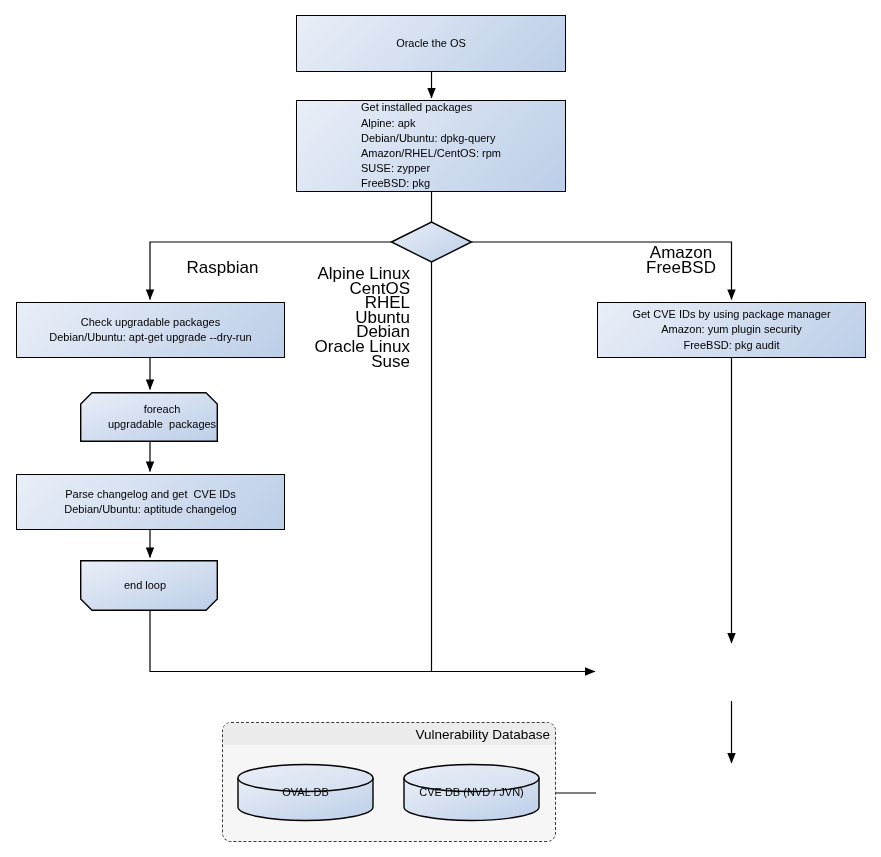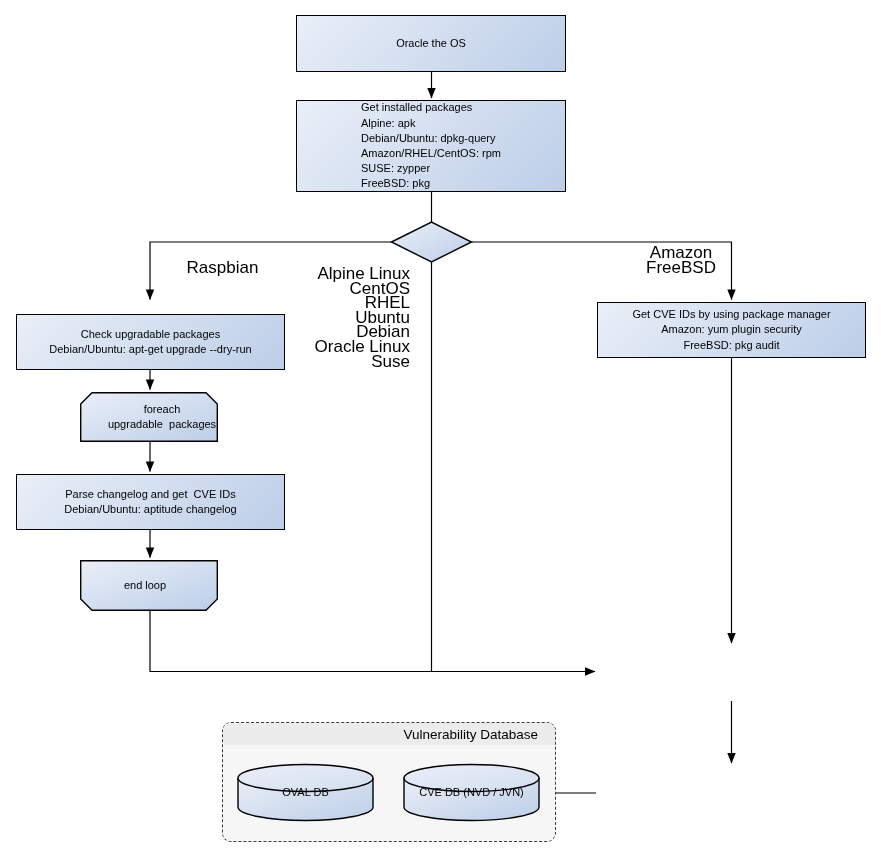--- a/index.html
+++ b/index.html
@@ -43,21 +43,21 @@
     left: 222px; top: 722px; width: 334px; height: 120px;
     border: 1.3px dashed var(--container-border);
     border-radius: 9px;
     background: var(--container-bg);
   }
   .vuln-band {
     position: absolute; left: 0; top: 0; right: 0; height: 22px;
     background: var(--container-band);
     border-radius: 8px 8px 0 0;
     display: flex; align-items: center; justify-content: flex-end;
-    padding-right: 17px; box-sizing: border-box;
+    padding-right: 5px; box-sizing: border-box;
   }
   .vuln-title { font-size: 13.5px; }
   .cyl-label {
     position: absolute; z-index: 3; width: 137px;
     text-align: center; font-size: 11px;
   }
 </style>
 </head>
 <body>
 
@@ -120,21 +120,21 @@
 
   <div class="node right-align" style="left:296px; top:100px; width:270px; height:92px; justify-content:center;">
     <span class="txt">Get installed packages
 Alpine: apk
 Debian/Ubuntu: dpkg-query
 Amazon/RHEL/CentOS: rpm
 SUSE: zypper
 FreeBSD: pkg</span>
   </div>
 
-  <div class="node" style="left:16px; top:302px; width:269px; height:56px;margin-top:12px;">
+  <div class="node" style="left:16px; top:302px; width:269px; height:56px;">
     <span class="txt">Check upgradable packages
 Debian/Ubuntu: apt-get upgrade --dry-run</span>
   </div>
 
   <div class="node" style="left:16px; top:474px; width:269px; height:56px;">
     <span class="txt">Parse changelog and get  CVE IDs
 Debian/Ubuntu: aptitude changelog</span>
   </div>
 
   <div class="node" style="left:597px; top:302px; width:269px; height:56px;">

